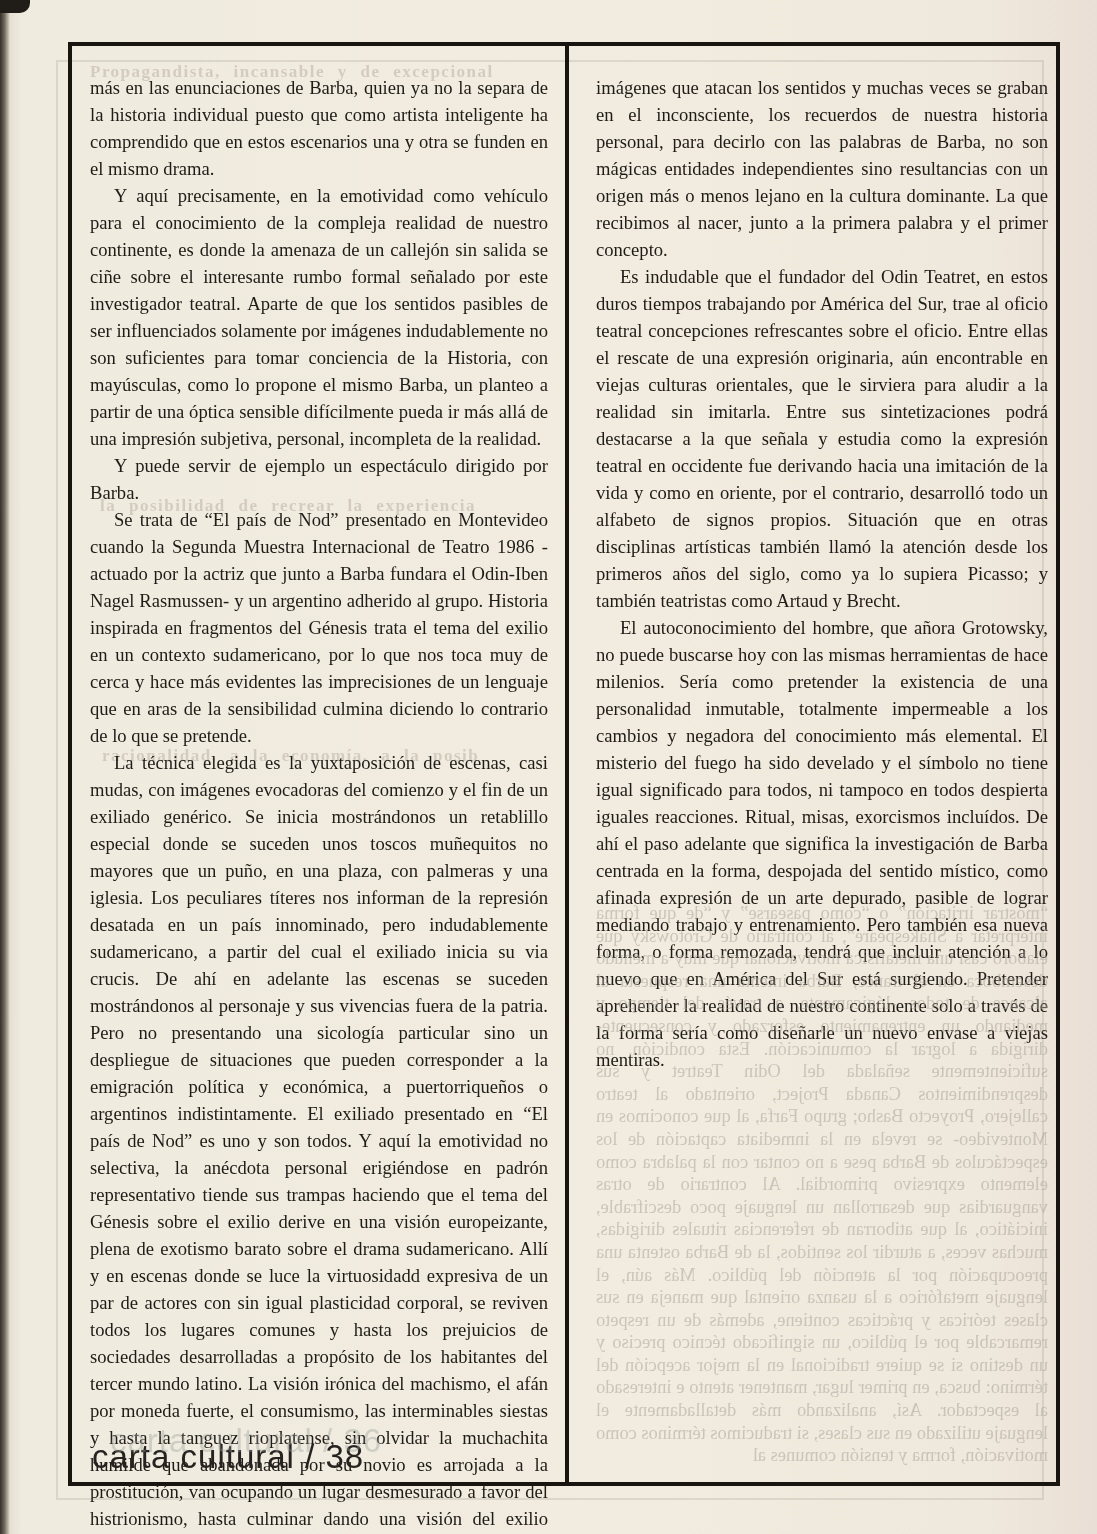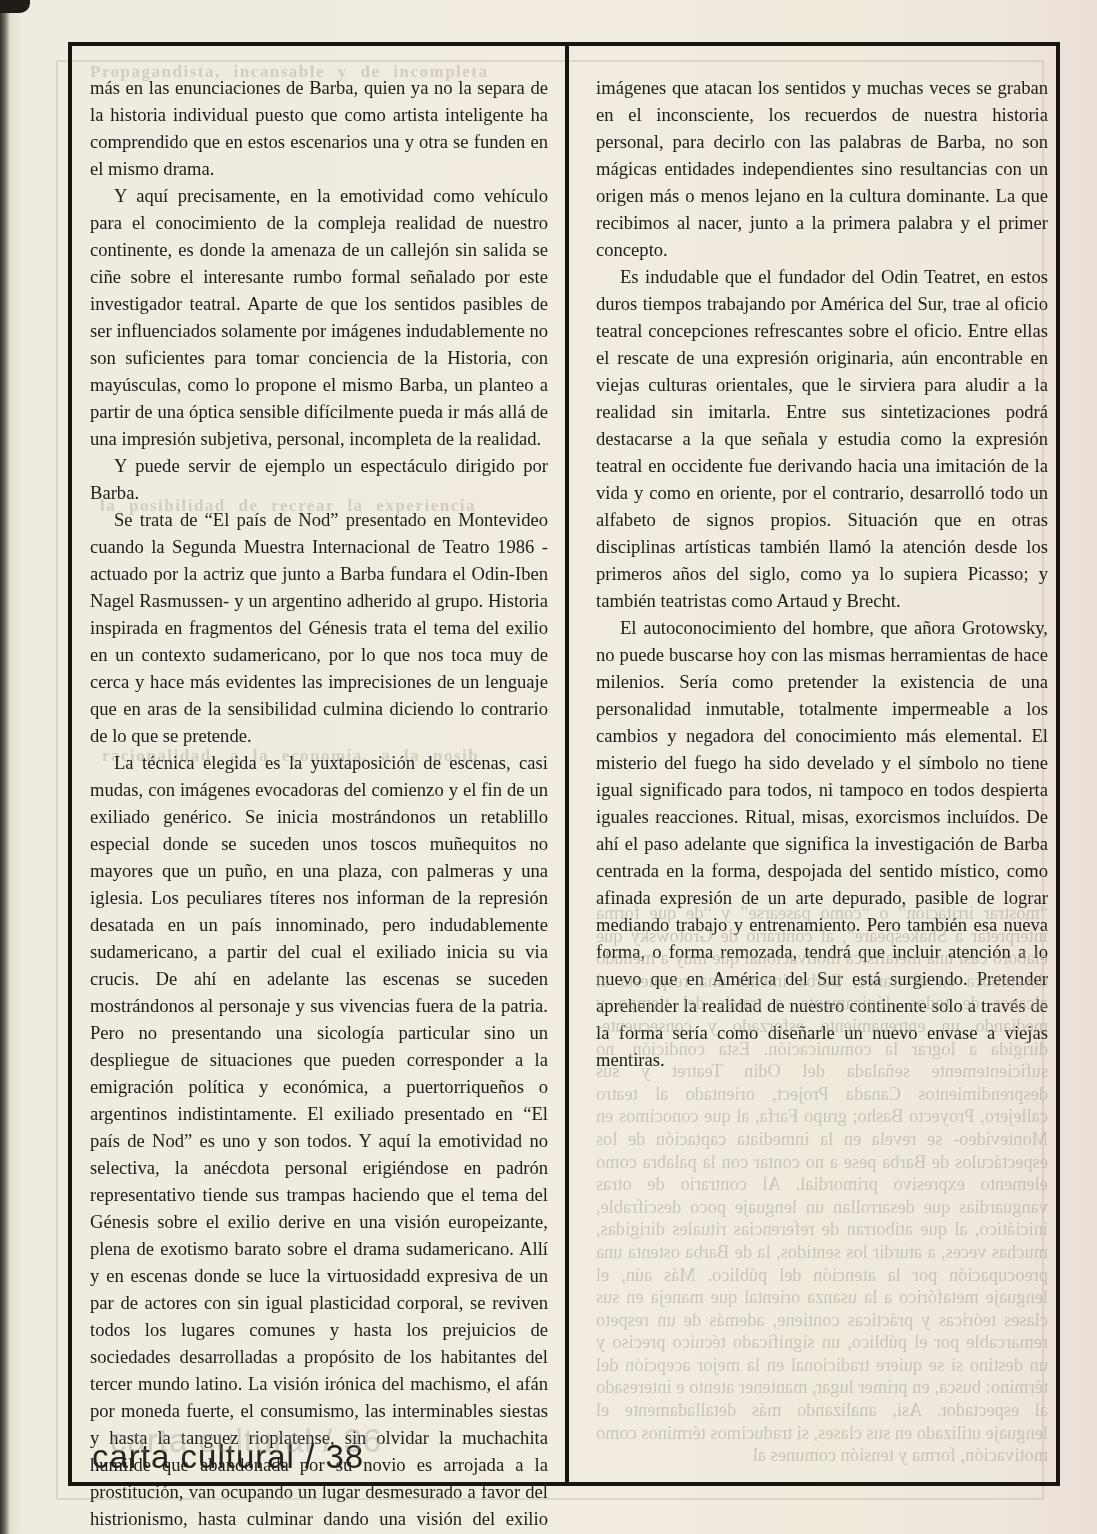--- a/index.html
+++ b/index.html
@@ -48,21 +48,21 @@
 </head>
 <body>
 
 <div class="scan-edge"></div>
 <div class="corner-mark"></div>
 <div class="ghost-frame"></div>
 
 <div class="frame">
   <div class="divider"></div>
 
-  <p class="ghost-line gl-0">Propagandista, incansable y de incompleta</p>
+  <p class="ghost-line gl-0">Propagandista, incansable y de excepcional</p>
   <p class="ghost-line gl-1">la posibilidad de recrear la experiencia</p>
   <p class="ghost-line gl-2">racionalidad, a la economía, a la posib</p>
 
   <div class="col col-left">
     <p class="para">más en las enunciaciones de Barba, quien ya no la separa de la historia individual puesto que como artista inteligente ha comprendido que en estos escenarios una y otra se funden en el mismo drama.</p>
     <p class="para indent">Y aquí precisamente, en la emotividad como vehículo para el conocimiento de la compleja realidad de nuestro continente, es donde la amenaza de un callejón sin salida se ciñe sobre el interesante rumbo formal señalado por este investigador teatral. Aparte de que los sentidos pasibles de ser influenciados solamente por imágenes indudablemente no son suficientes para tomar conciencia de la Historia, con mayúsculas, como lo propone el mismo Barba, un planteo a partir de una óptica sensible difícilmente pueda ir más allá de una impresión subjetiva, personal, incompleta de la realidad.</p>
     <p class="para indent">Y puede servir de ejemplo un espectáculo dirigido por Barba.</p>
     <p class="para indent">Se trata de “El país de Nod” presentado en Montevideo cuando la Segunda Muestra Internacional de Teatro 1986 -actuado por la actriz que junto a Barba fundara el Odin-Iben Nagel Rasmussen- y un argentino adherido al grupo. Historia inspirada en fragmentos del Génesis trata el tema del exilio en un contexto sudamericano, por lo que nos toca muy de cerca y hace más evidentes las imprecisiones de un lenguaje que en aras de la sensibilidad culmina diciendo lo contrario de lo que se pretende.</p>
     <p class="para indent">La técnica elegida es la yuxtaposición de escenas, casi mudas, con imágenes evocadoras del comienzo y el fin de un exiliado genérico. Se inicia mostrándonos un retablillo especial donde se suceden unos toscos muñequitos no mayores que un puño, en una plaza, con palmeras y una iglesia. Los peculiares títeres nos informan de la represión desatada en un país innominado, pero indudablemente sudamericano, a partir del cual el exiliado inicia su via crucis. De ahí en adelante las escenas se suceden mostrándonos al personaje y sus vivencias fuera de la patria. Pero no presentando una sicología particular sino un despliegue de situaciones que pueden corresponder a la emigración política y económica, a puertorriqueños o argentinos indistintamente. El exiliado presentado en “El país de Nod” es uno y son todos. Y aquí la emotividad no selectiva, la anécdota personal erigiéndose en padrón representativo tiende sus trampas haciendo que el tema del Génesis sobre el exilio derive en una visión europeizante, plena de exotismo barato sobre el drama sudamericano. Allí y en escenas donde se luce la virtuosidadd expresiva de un par de actores con sin igual plasticidad corporal, se reviven todos los lugares comunes y hasta los prejuicios de sociedades desarrolladas a propósito de los habitantes del tercer mundo latino. La visión irónica del machismo, el afán por moneda fuerte, el consumismo, las interminables siestas y hasta la tanguez rioplatense, sin olvidar la muchachita humilde que abandonada por su novio es arrojada a la prostitución, van ocupando un lugar desmesurado a favor del histrionismo, hasta culminar dando una visión del exilio totalmente falsa a pesar que los datos, en sí mismos, pueden ser verdaderos. Sucede que las manidas</p>
   </div>

